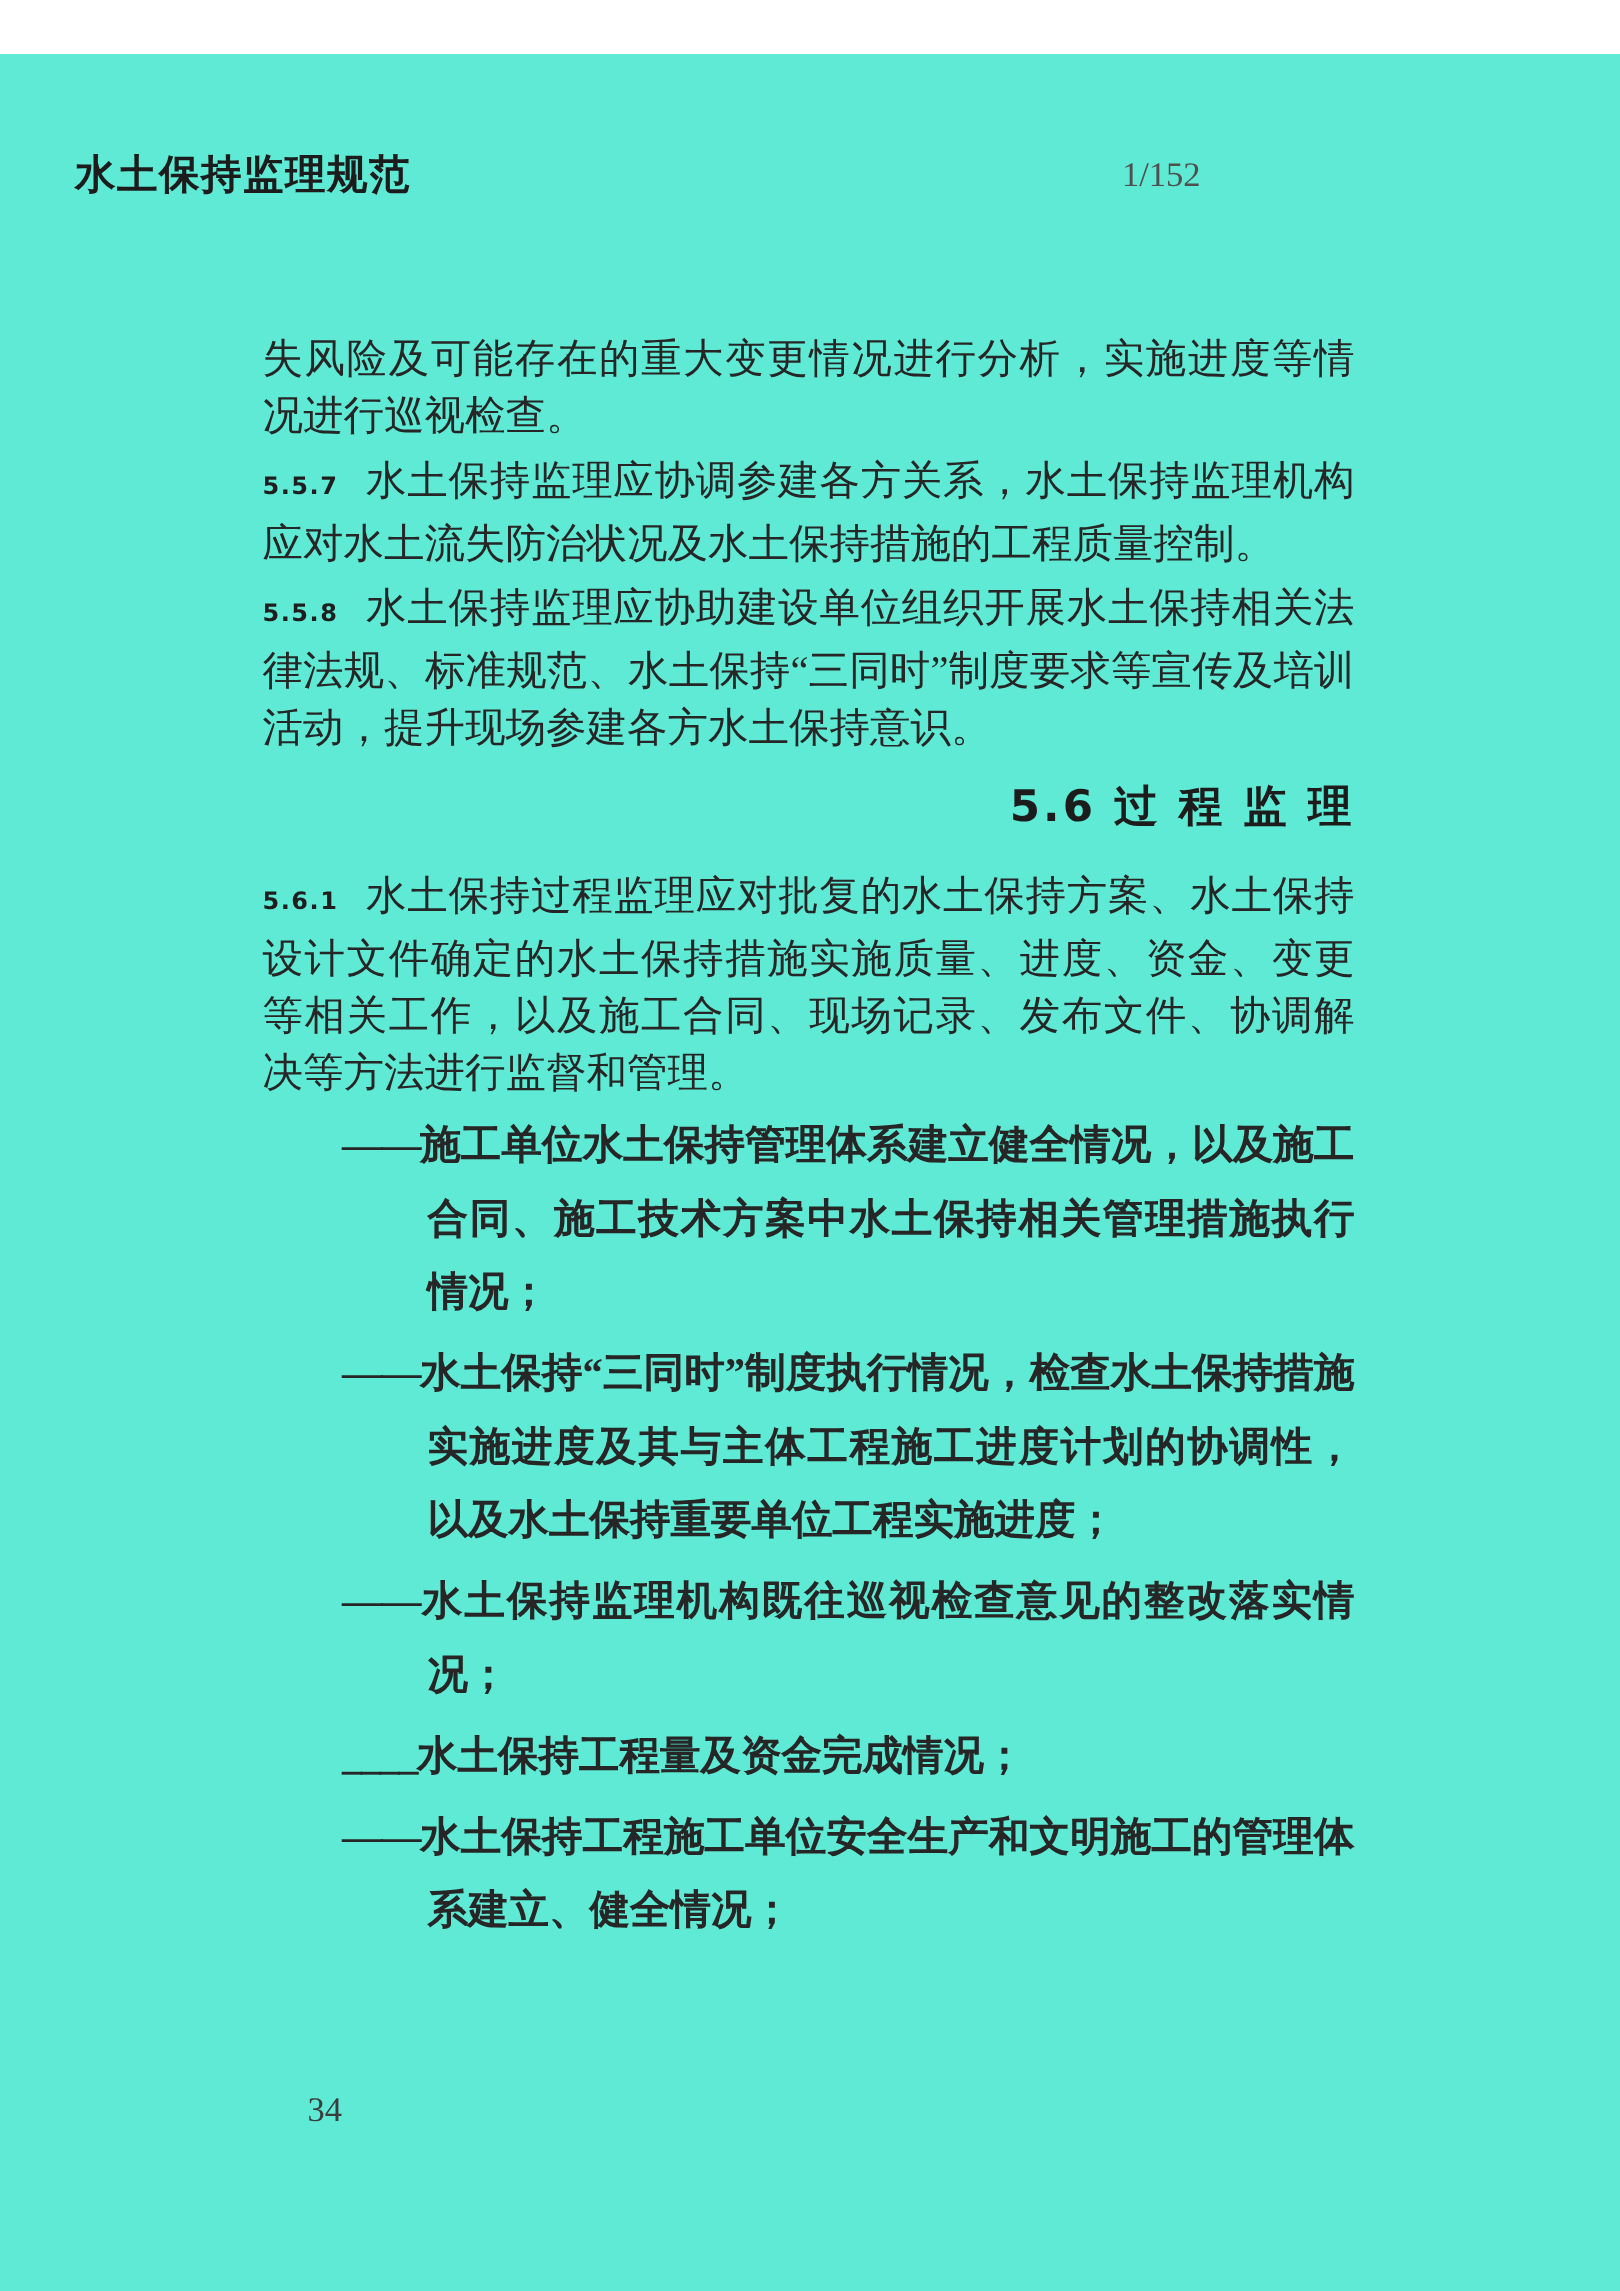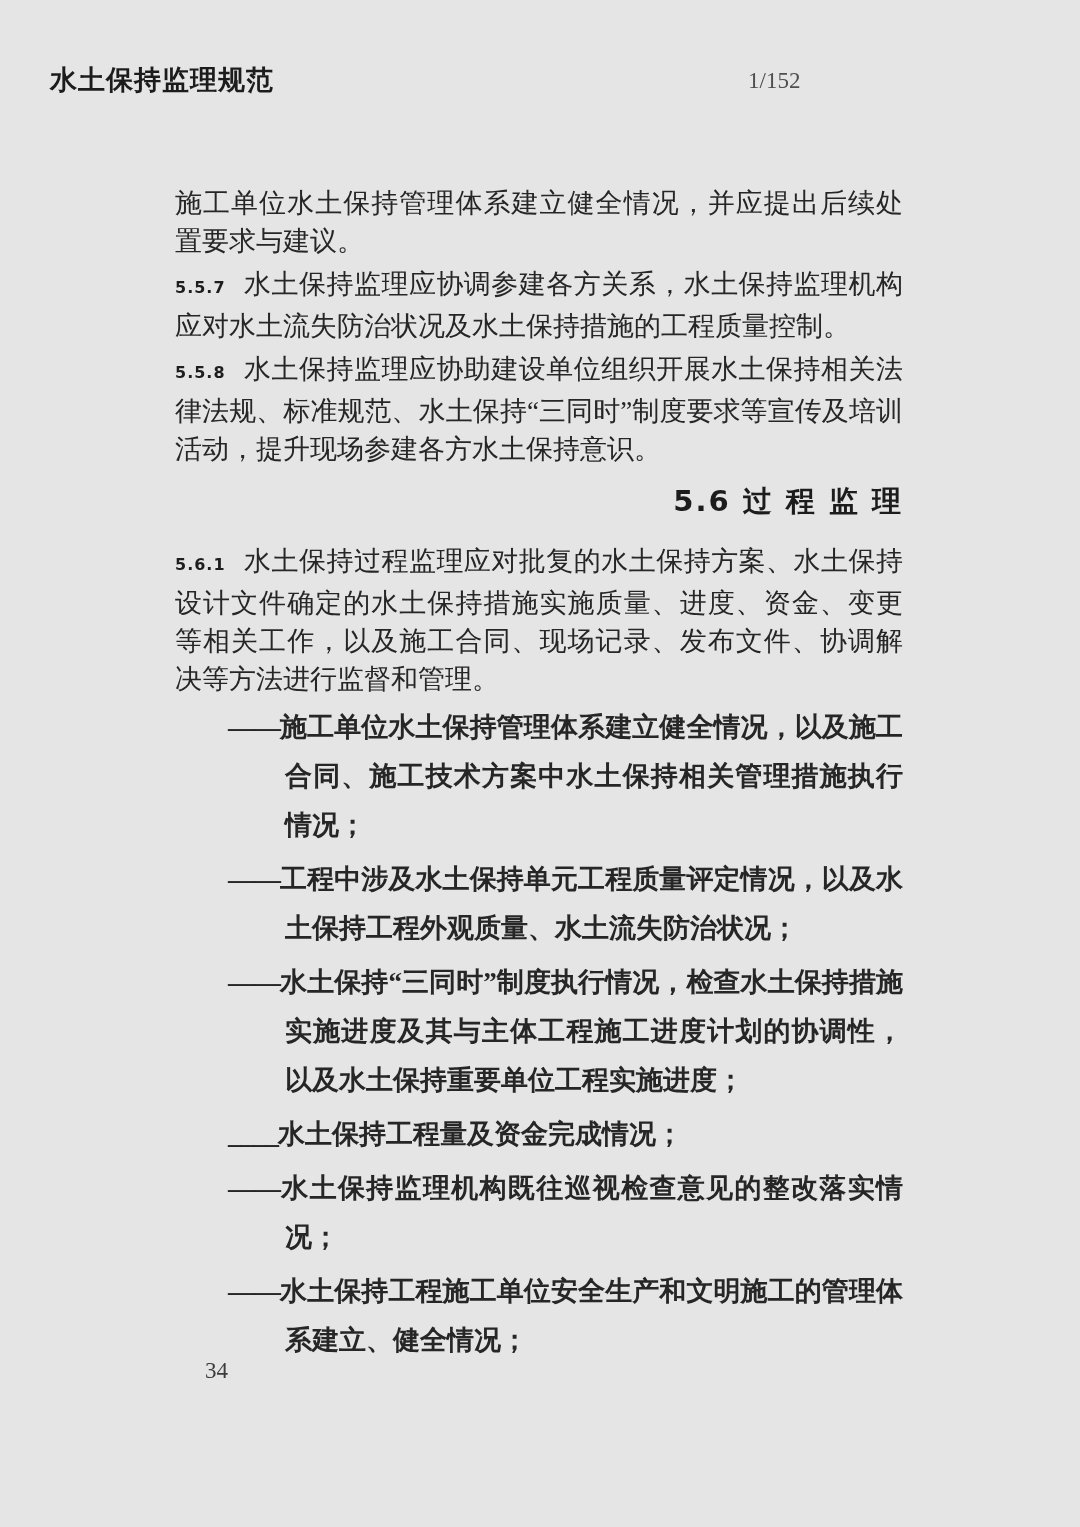--- a/index.html
+++ b/index.html
@@ -11,21 +11,22 @@
     width: 1080px;
     height: 1527px;
     position: relative;
     font-family: "Liberation Serif", "DejaVu Serif", serif;
     color: #262626;
     overflow: hidden;
   }
   .page {
     position: absolute;
     inset: 0;
-    background: #e5e5e5;
+    background: #5eead4;
+    margin-top: 36px;
   }
   
   .doc-title {
     position: absolute;
     left: 50px;
     top: 62px;
     font-family: "DejaVu Sans", "Liberation Sans", sans-serif;
     font-weight: bold;
     font-size: 27px;
     letter-spacing: 1px;
@@ -97,21 +98,21 @@
 <body>
 
 <div class="page">
 
   <div class="doc-title">水土保持监理规范</div>
 
   <div class="page-indicator">1/152</div>
 
   <main class="content">
 
-    <p class="para">施工单位水土保持管理体系建立健全情况，并应提出后续处置要求与建议。</p>
+    <p class="para">失风险及可能存在的重大变更情况进行分析，实施进度等情况进行巡视检查。</p>
 
     <p class="para">
       <span class="clause-num">5.5.7</span><span>水土保持监理应协调参建各方关系，水土保持监理机构应对水土流失防治状况及水土保持措施的工程质量控制。</span>
     </p>
 
     <p class="para">
       <span class="clause-num">5.5.8</span><span>水土保持监理应协助建设单位组织开展水土保持相关法律法规、标准规范、水土保持“三同时”制度要求等宣传及培训活动，提升现场参建各方水土保持意识。</span>
     </p>
 
     <h2 class="section-heading">5.6  过 程 监 理</h2>
@@ -121,34 +122,31 @@
     </p>
 
 
     <div class="list">
 
       <p class="list-item">
         <span class="marker">——</span><span>施工单位水土保持管理体系建立健全情况，以及施工合同、施工技术方案中水土保持相关管理措施执行情况；</span>
       </p>
 
 
-      <p class="list-item">
-        <span class="marker">——</span><span>工程中涉及水土保持单元工程质量评定情况，以及水土保持工程外观质量、水土流失防治状况；</span>
-      </p>
 
       <p class="list-item">
         <span class="marker">——</span><span>水土保持“三同时”制度执行情况，检查水土保持措施实施进度及其与主体工程施工进度计划的协调性，以及水土保持重要单位工程实施进度；</span>
       </p>
 
       <p class="list-item">
-        <span class="marker">____</span><span>水土保持工程量及资金完成情况；</span>
+        <span class="marker">——</span><span>水土保持监理机构既往巡视检查意见的整改落实情况；</span>
       </p>
 
       <p class="list-item">
-        <span class="marker">——</span><span>水土保持监理机构既往巡视检查意见的整改落实情况；</span>
+        <span class="marker">____</span><span>水土保持工程量及资金完成情况；</span>
       </p>
 
       <p class="list-item">
         <span class="marker">——</span><span>水土保持工程施工单位安全生产和文明施工的管理体系建立、健全情况；</span>
       </p>
 
     </div>
 
   </main>
 

